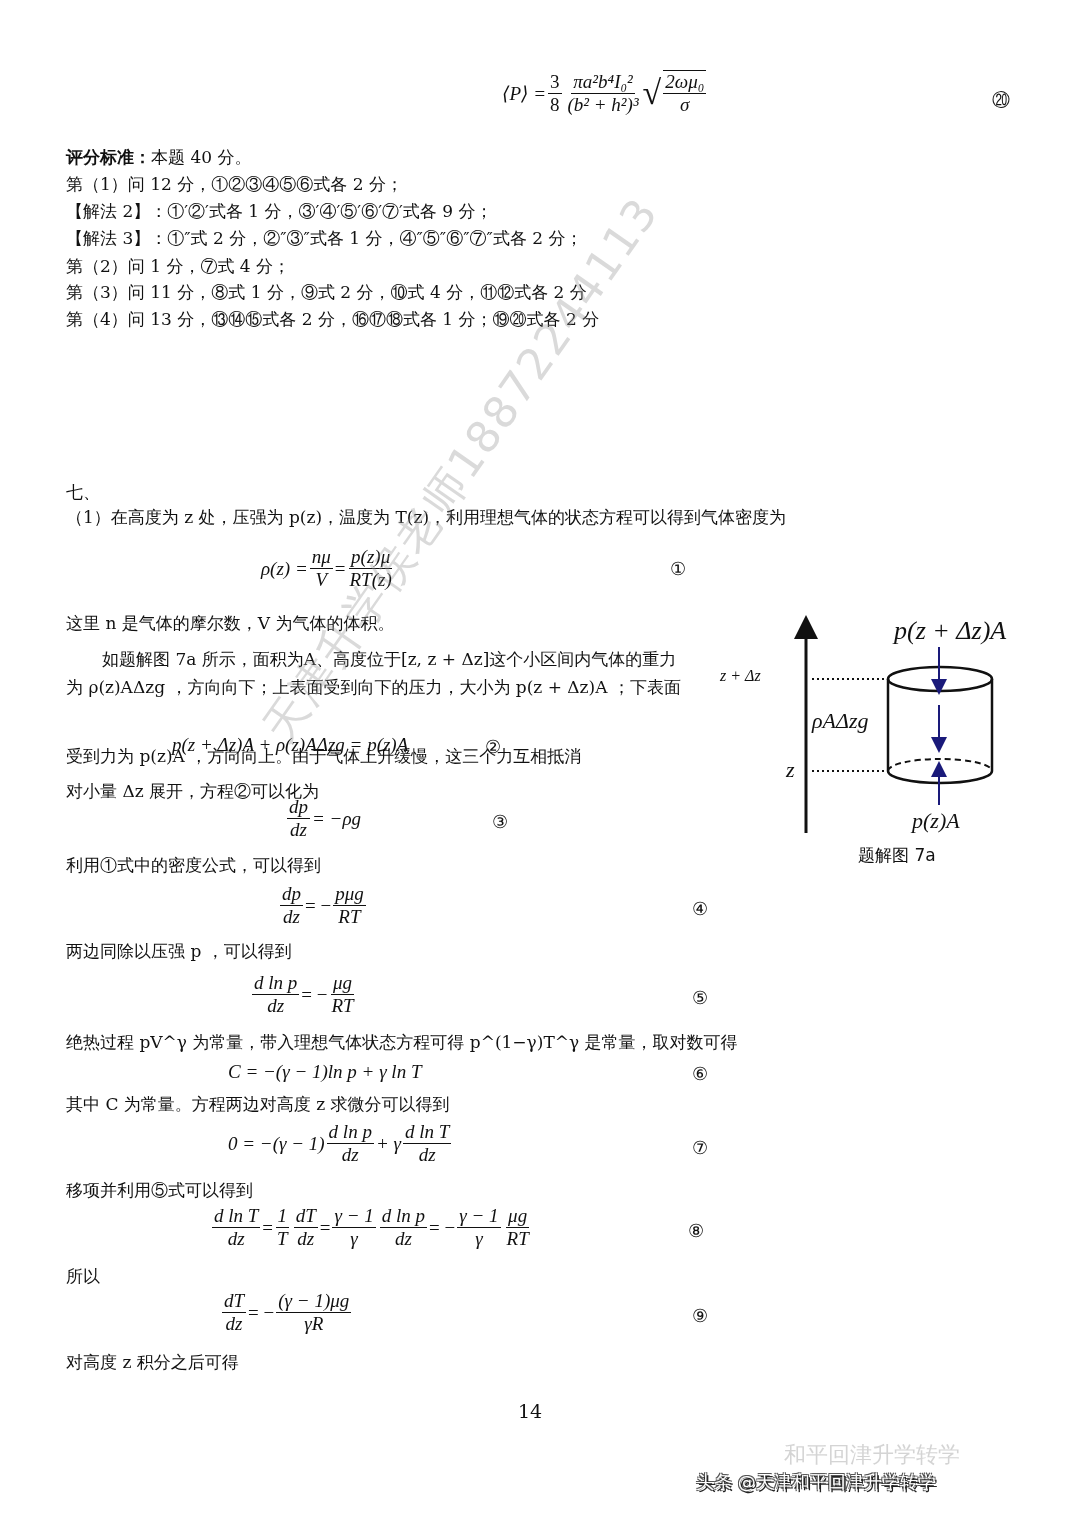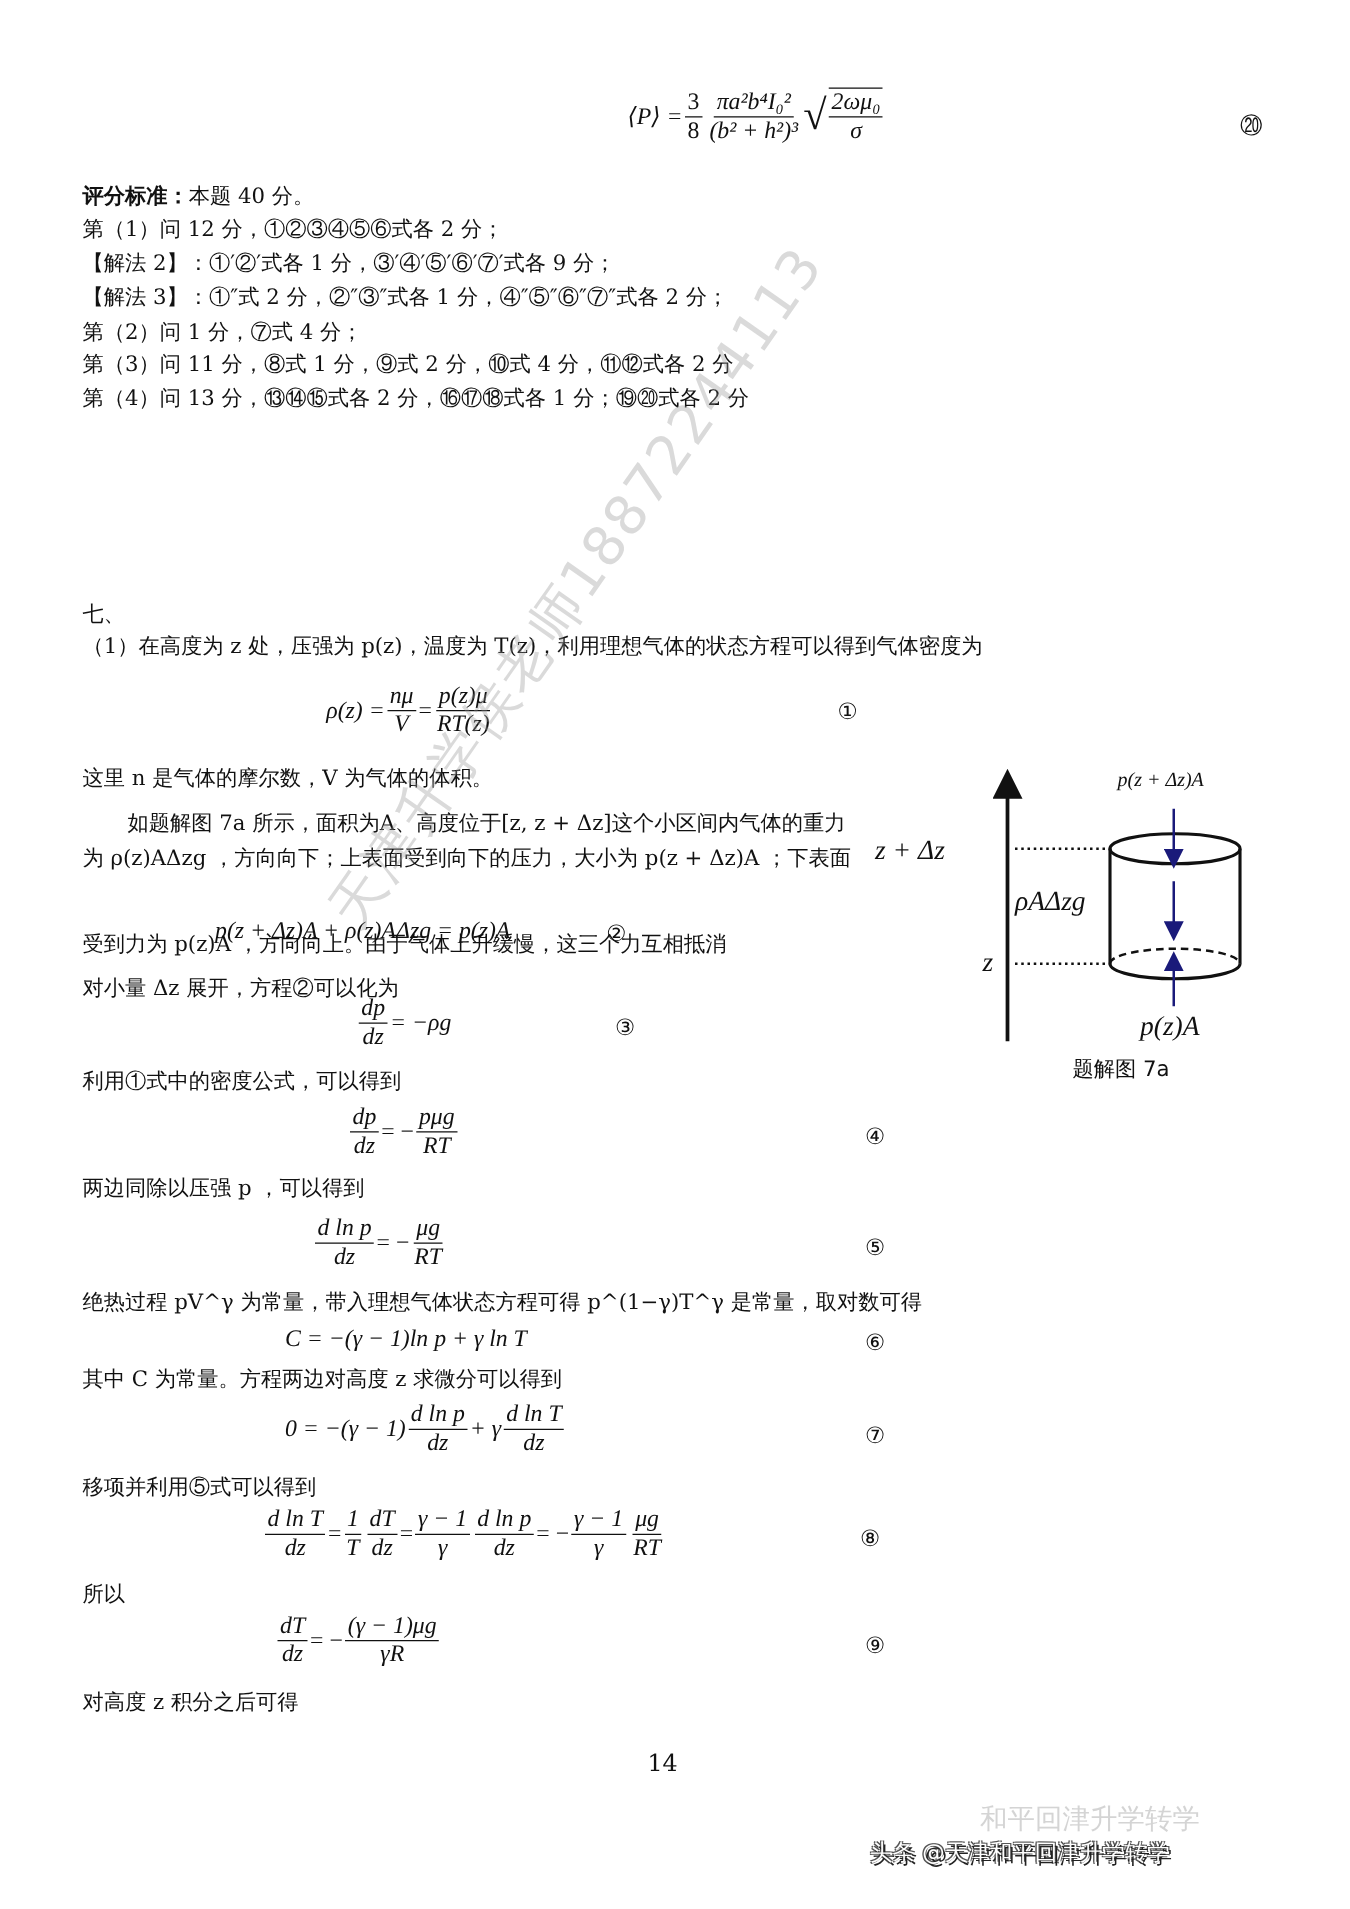--- a/index.html
+++ b/index.html
@@ -223,22 +223,22 @@
     <ellipse cx="210" cy="74" rx="52" ry="12" fill="none" stroke="#111" stroke-width="2.5"></ellipse>
     <line x1="158" y1="74" x2="158" y2="166" stroke="#111" stroke-width="2.5"></line>
     <line x1="262" y1="74" x2="262" y2="166" stroke="#111" stroke-width="2.5"></line>
     <path d="M158,166 A52,12 0 0 0 262,166" fill="none" stroke="#111" stroke-width="2.5"></path>
     <path d="M158,166 A52,12 0 0 1 262,166" fill="none" stroke="#111" stroke-width="2" stroke-dasharray="6,4"></path>
 
     <line x1="209" y1="42" x2="209" y2="82" stroke="#1a1a7a" stroke-width="2" marker-end="url(#ahb)"></line>
     <line x1="209" y1="100" x2="209" y2="140" stroke="#1a1a7a" stroke-width="2" marker-end="url(#ahb)"></line>
     <line x1="209" y1="200" x2="209" y2="164" stroke="#1a1a7a" stroke-width="2" marker-end="url(#ahb)"></line>
   </svg>
-  <div class="abs math" style="left:894px; top:616px; font-size:16px;">p(z + Δz)A</div>
-  <div class="abs math" style="left:700px; top:667px; font-size:22px;">z + Δz</div>
+  <div class="abs math" style="left:894px; top:616px; font-size:26px;">p(z + Δz)A</div>
+  <div class="abs math" style="left:720px; top:667px; font-size:16px;">z + Δz</div>
   <div class="abs math" style="left:812px; top:708px; font-size:22px;">ρAΔzg</div>
   <div class="abs math" style="left:786px; top:757px; font-size:22px;">z</div>
   <div class="abs math" style="left:912px; top:808px; font-size:22px;">p(z)A</div>
   <div class="fig-caption">题解图 7a</div>
 </div>
 
 <div class="pagenum">14</div>
 
 <div class="watermark">天津升学侯老师18872244113</div>
 <div class="wechat-mark">和平回津升学转学</div>

